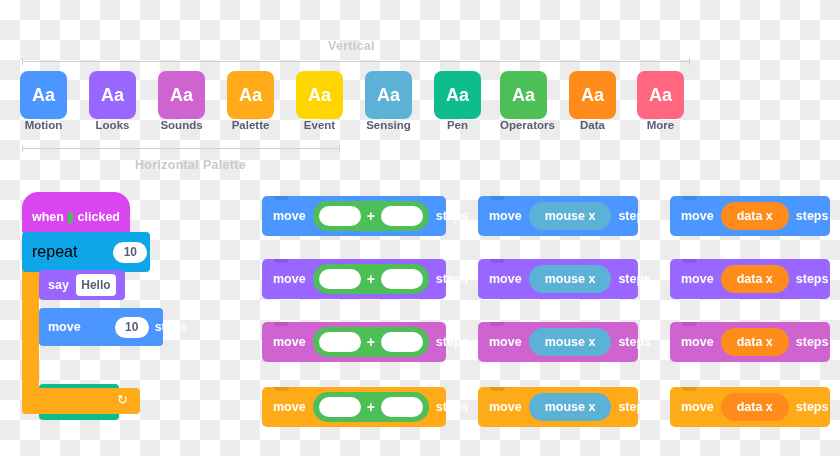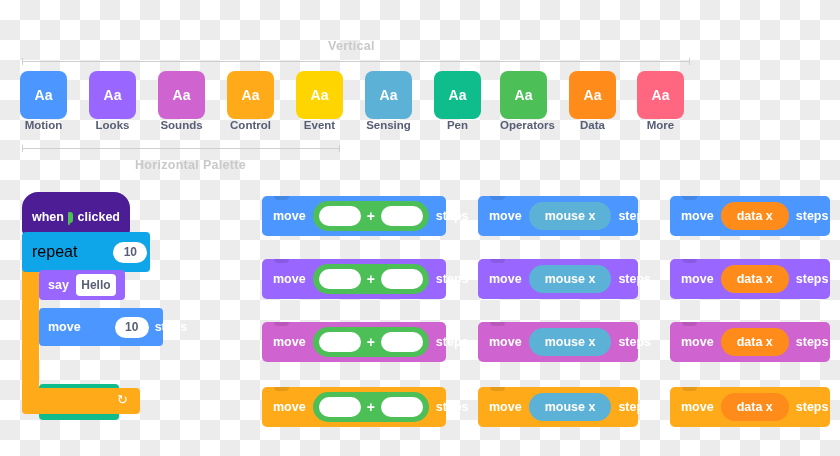--- a/index.html
+++ b/index.html
@@ -25,37 +25,37 @@
   }
   .bracket-line::before{left:0;}
   .bracket-line::after{right:0;}
 
   
   #palette-row{position:absolute;left:20px;top:71px;width:700px;height:72px;}
   .cat{position:absolute;top:0;width:47px;}
   .cat-tile{
     width:47px;height:48px;border-radius:8px;
     display:flex;align-items:center;justify-content:center;
-    color:#fff;font-size:14px;font-weight:bold;
+    color:#fff;font-size:18px;font-weight:bold;
   }
   .cat-label{
     text-align:center;color:#575e75;
     font-size:11.5px;font-weight:bold;white-space:nowrap;
   }
 
   
   #script-stack{position:absolute;left:18px;top:192px;width:160px;height:240px;}
   .blk{
     position:absolute;display:flex;align-items:center;
     color:#fff;font-size:12.5px;font-weight:bold;
     border-radius:4px;box-sizing:border-box;
   }
 
   .hat{
-    left:4px;top:0;width:108px;height:42px;background:#4c1d95;
+    left:4px;top:0;width:108px;height:42px;background:#d946ef;
     border-radius:16px 16px 4px 4px;padding:0 10px;padding-top:8px;gap:5px;
   }
   .flag{
     width:13px;height:11px;background:#4CBF56;position:relative;border-radius:1px 3px 3px 1px;
   }
   .flag::after{content:"";position:absolute;left:-1px;top:0;width:2px;height:13px;background:#4CBF56;border-radius:1px;}
 
   .c-outer{
     position:absolute;left:4px;top:40px;width:118px;height:40px;background:#0ea5e9;
     border-radius:4px;padding-left:10px;display:flex;align-items:center;gap:8px;
@@ -129,21 +129,21 @@
     <div class="cat" style="left: 69px;">
       <div class="cat-tile" style="background: rgb(153, 102, 255);">Aa</div>
       <div class="cat-label">Looks</div>
     </div>
     <div class="cat" style="left: 138px;">
       <div class="cat-tile" style="background: rgb(207, 99, 207);">Aa</div>
       <div class="cat-label">Sounds</div>
     </div>
     <div class="cat" style="left: 207px;">
       <div class="cat-tile" style="background: rgb(255, 171, 25);">Aa</div>
-      <div class="cat-label">Control</div>
+      <div class="cat-label">Palette</div>
     </div>
     <div class="cat" style="left: 276px;">
       <div class="cat-tile" style="background: rgb(255, 213, 0);">Aa</div>
       <div class="cat-label">Event</div>
     </div>
     <div class="cat" style="left: 345px;">
       <div class="cat-tile" style="background: rgb(92, 177, 214);">Aa</div>
       <div class="cat-label">Sensing</div>
     </div>
     <div class="cat" style="left: 414px;">

